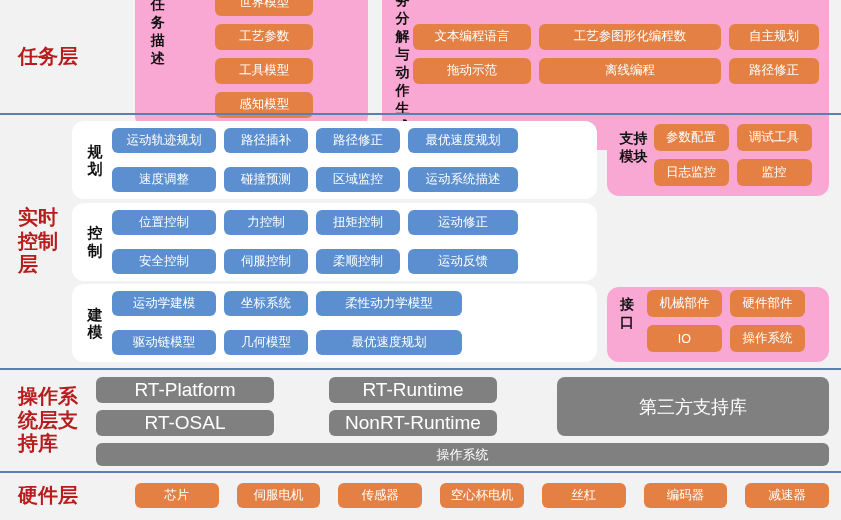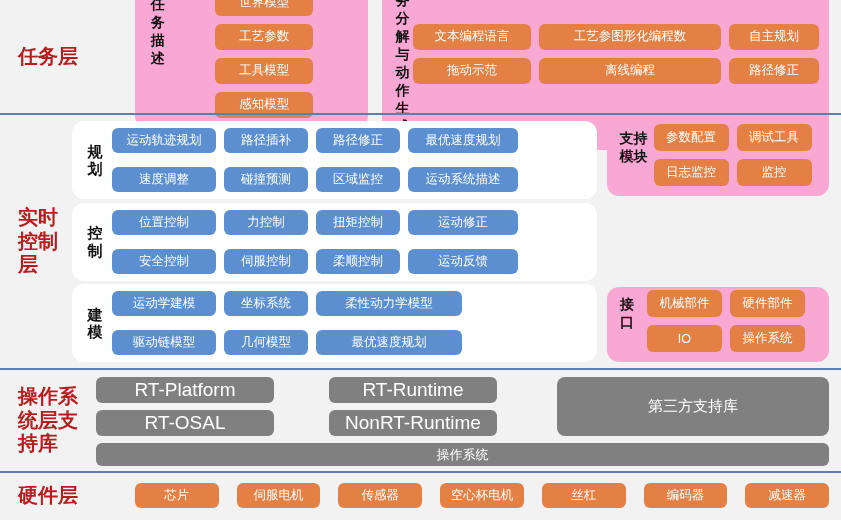--- a/index.html
+++ b/index.html
@@ -93,21 +93,21 @@
 
   
   #os-layer{height:103px;}
   #os-layer .layer-body{padding:7px 12px 7px 0;gap:0;flex-direction:column;}
   .os-top{display:flex;gap:10px;flex:1;}
   .os-col{display:flex;flex-direction:column;gap:7px;}
   .os-col.a{width:178px;}
   .os-col.b{width:168px;margin-left:45px;}
   .os-col .pill{height:26px;width:100%;font-size:19px;}
   .os-third{flex:1;margin-left:50px;}
-  .os-third .pill{height:100%;width:100%;font-size:15px;border-radius:8px;}
+  .os-third .pill{height:100%;width:100%;font-size:18px;border-radius:8px;}
   .os-bottom{margin-top:7px;}
   .os-bottom .pill{height:23px;width:100%;font-size:13px;}
 
   
   #hw-layer{height:47px;}
   #hw-layer .layer-body{align-items:center;gap:18px;padding-right:12px;}
   #hw-layer .pill{flex:1;height:25px;}
 </style>
 </head>
 <body>

